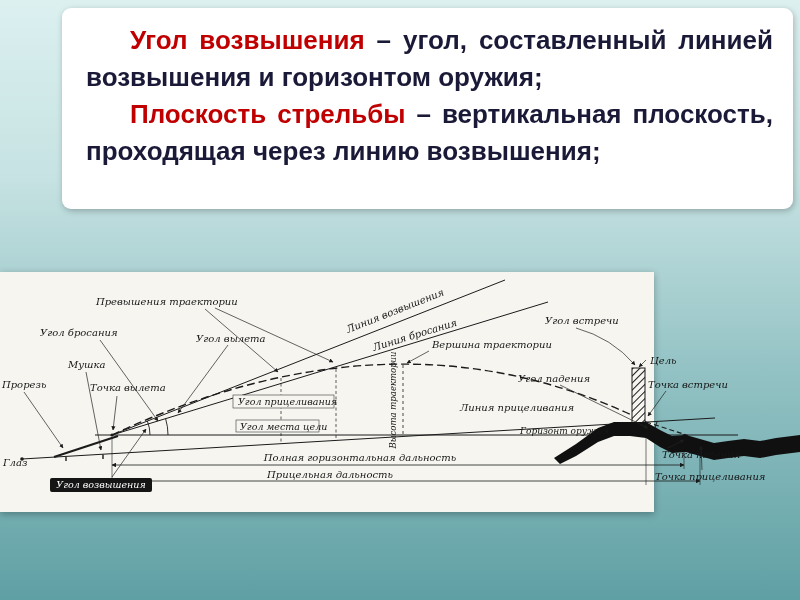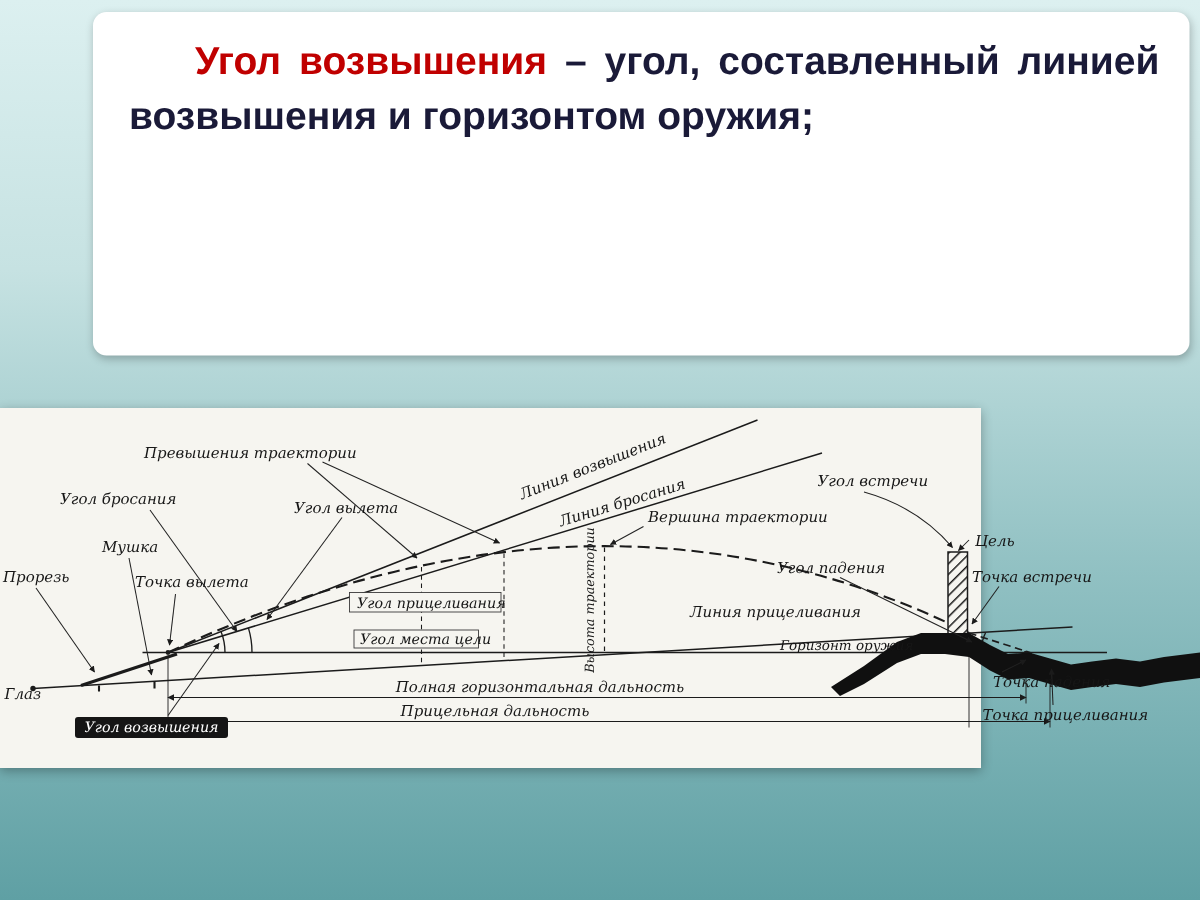--- a/index.html
+++ b/index.html
@@ -1,19 +1,19 @@
 <!DOCTYPE html>
 <html><head>
 <meta charset="utf-8">
 <style>
   html,body{margin:0;padding:0}
   body{width:800px;height:600px;overflow:hidden;font-family:"Liberation Sans",sans-serif}
   .slide{position:relative;width:800px;height:600px;
          background:linear-gradient(180deg,#dcf0f0 0%,#c6e2e2 30%,#93c2c4 62%,#5fa0a4 100%)}
-  .textbox{position:absolute;left:62px;top:8px;width:731px;height:229px;background:#ffffff;
+  .textbox{position:absolute;left:62px;top:8px;width:731px;height:201px;background:#ffffff;
            border-radius:9px;box-shadow:1px 2px 6px rgba(0,0,0,.25);
            padding:14px 20px 0 24px;box-sizing:border-box}
   .def{margin:0;font-size:26px;font-weight:bold;line-height:1.42;color:#1a1a38;
        text-align:justify;text-indent:44px}
   .term{color:#c00000}
   .panel{position:absolute;left:0;top:272px;width:654px;height:240px;background:#f6f5f0;
          box-shadow:0 2px 7px rgba(0,0,0,.3)}
   .panel svg{display:block}
   .panel svg text{font:italic 10px "DejaVu Serif",serif;fill:#161616}
   .panel svg text.s9{font-size:9px}
@@ -24,20 +24,25 @@
 </head>
 <body>
 
 <div class="slide">
 
   <div class="textbox">
     <p class="def">
       <span class="term">Угол возвышения</span>
       <span>–</span>
       <span>угол, составленный линией возвышения и горизонтом оружия;</span>
+    </p>
+    <p class="def">
+      <span class="term">Плоскость стрельбы</span>
+      <span>–</span>
+      <span>вертикальная плоскость, проходящая через линию возвышения;</span>
     </p>
   </div>
 
   <div class="panel">
     <svg width="800" height="240" viewBox="0 0 800 240">
       <defs>
         <marker id="ar" viewBox="0 0 10 10" refX="9" refY="5" markerWidth="6" markerHeight="6" orient="auto-start-reverse">
           <path d="M0,0 L10,5 L0,10 z" fill="#1b1b1b"></path>
         </marker>
         <pattern id="hatch" width="5" height="5" patternUnits="userSpaceOnUse" patternTransform="rotate(45)">

